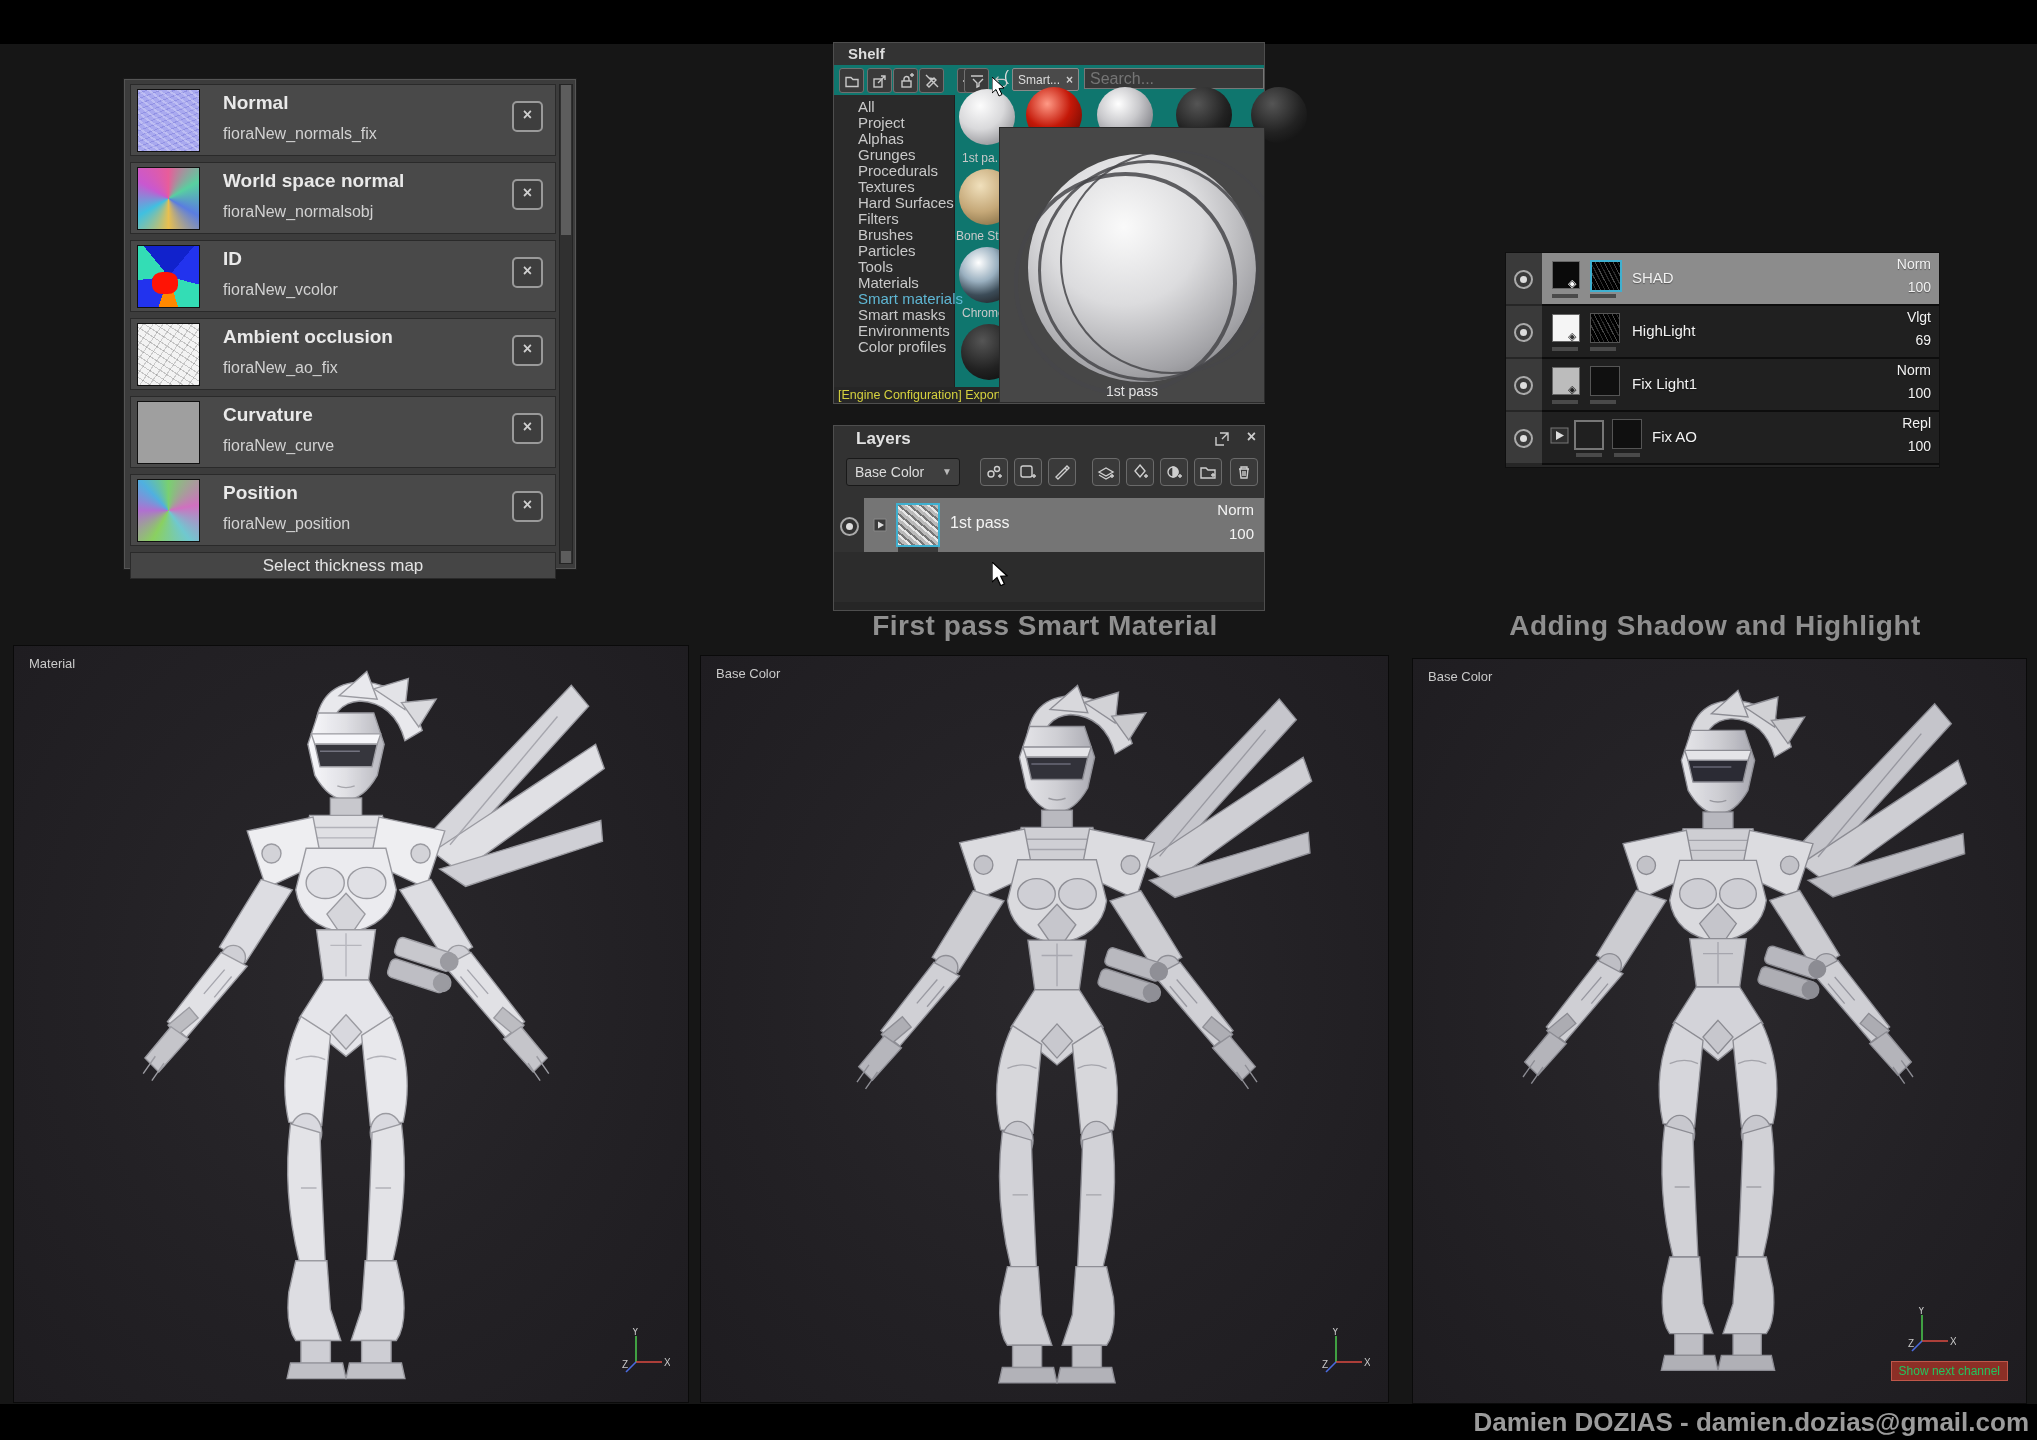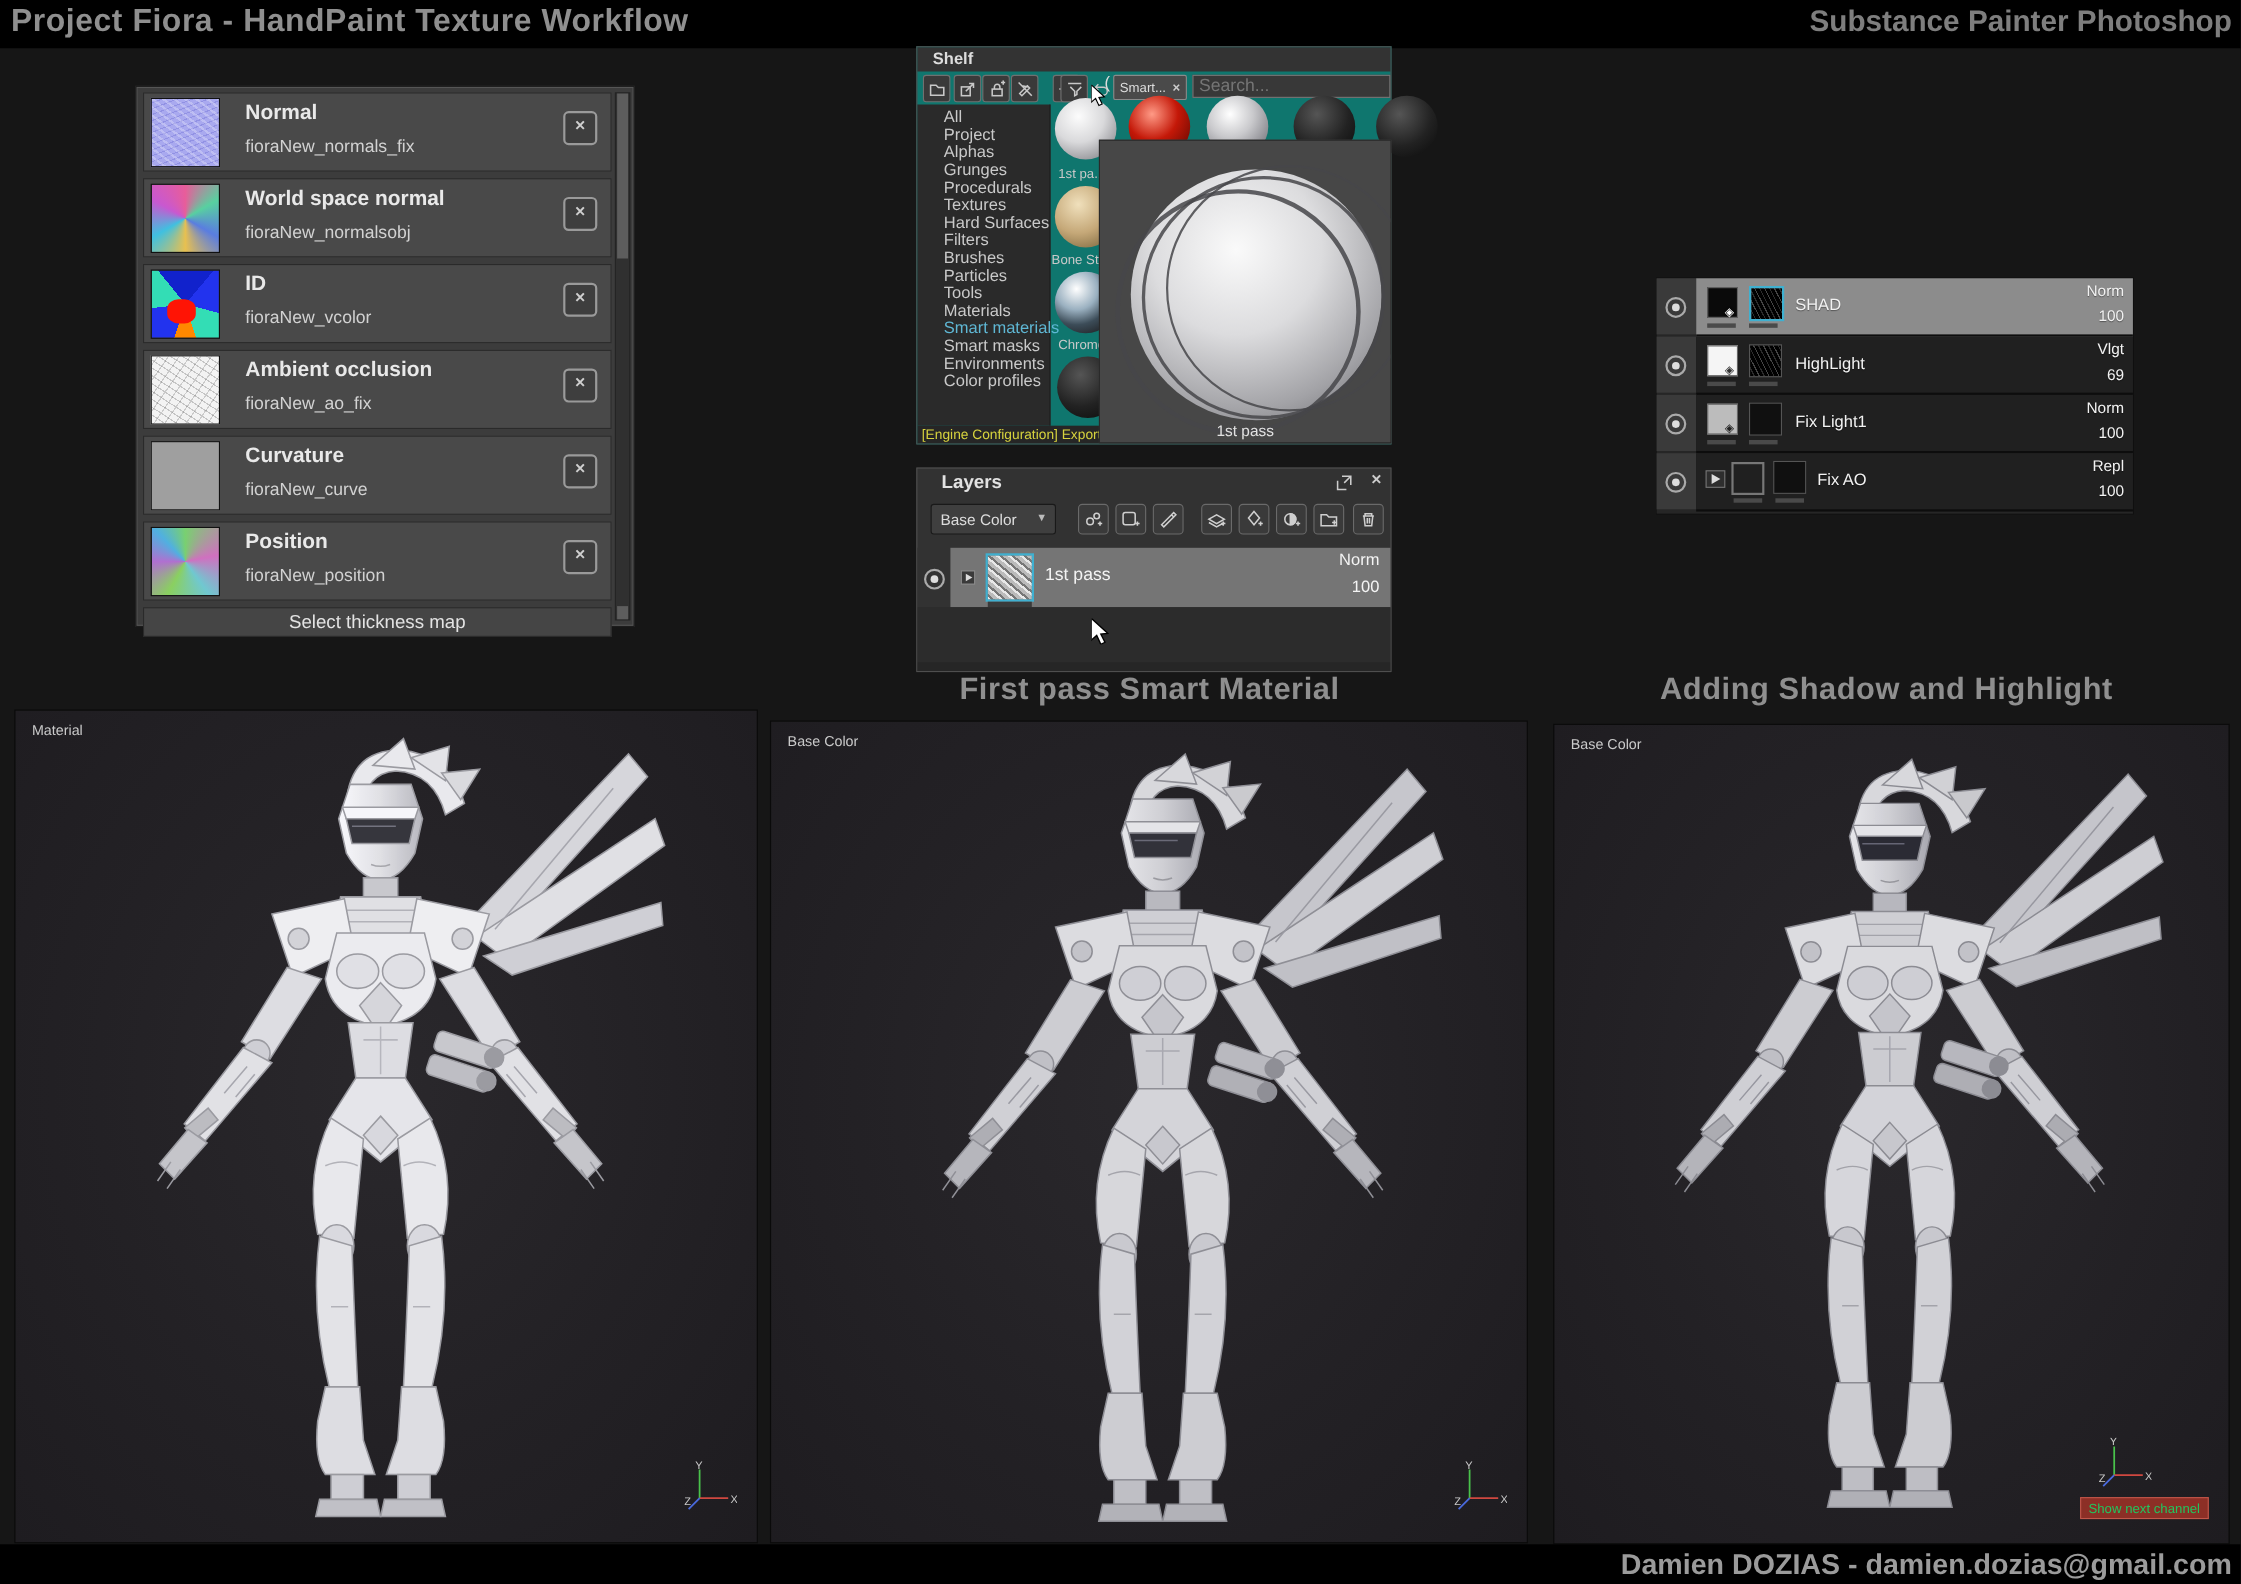--- a/index.html
+++ b/index.html
@@ -223,22 +223,20 @@
       <line x1="14" y1="34" x2="40" y2="34" stroke="#d04840" stroke-width="1.6"></line>
       <line x1="14" y1="34" x2="4" y2="44" stroke="#4a6adf" stroke-width="1.6"></line>
     </g>
     <g id="cursor-arrow">
       <path d="M0 0 L0 16 L4 12.5 L7 19 L10 17.5 L7 11.5 L12 11 Z" fill="#fff" stroke="#000" stroke-width="1"></path>
     </g>
   </defs>
 </svg>
 
 <div class="abs topbar">
-  <div class="abs title-main">Project Fiora - HandPaint Texture Workflow</div>
-  <div class="abs title-apps">Substance Painter Photoshop</div>
 </div>
 
 <div class="abs stage">
 
   <div class="abs bm-panel">
     <div class="bm-list">
       <div class="bm-row">
         <div class="bm-thumb th-normal"></div>
         <div class="bm-title">Normal</div>
         <div class="bm-file">fioraNew_normals_fix</div>

